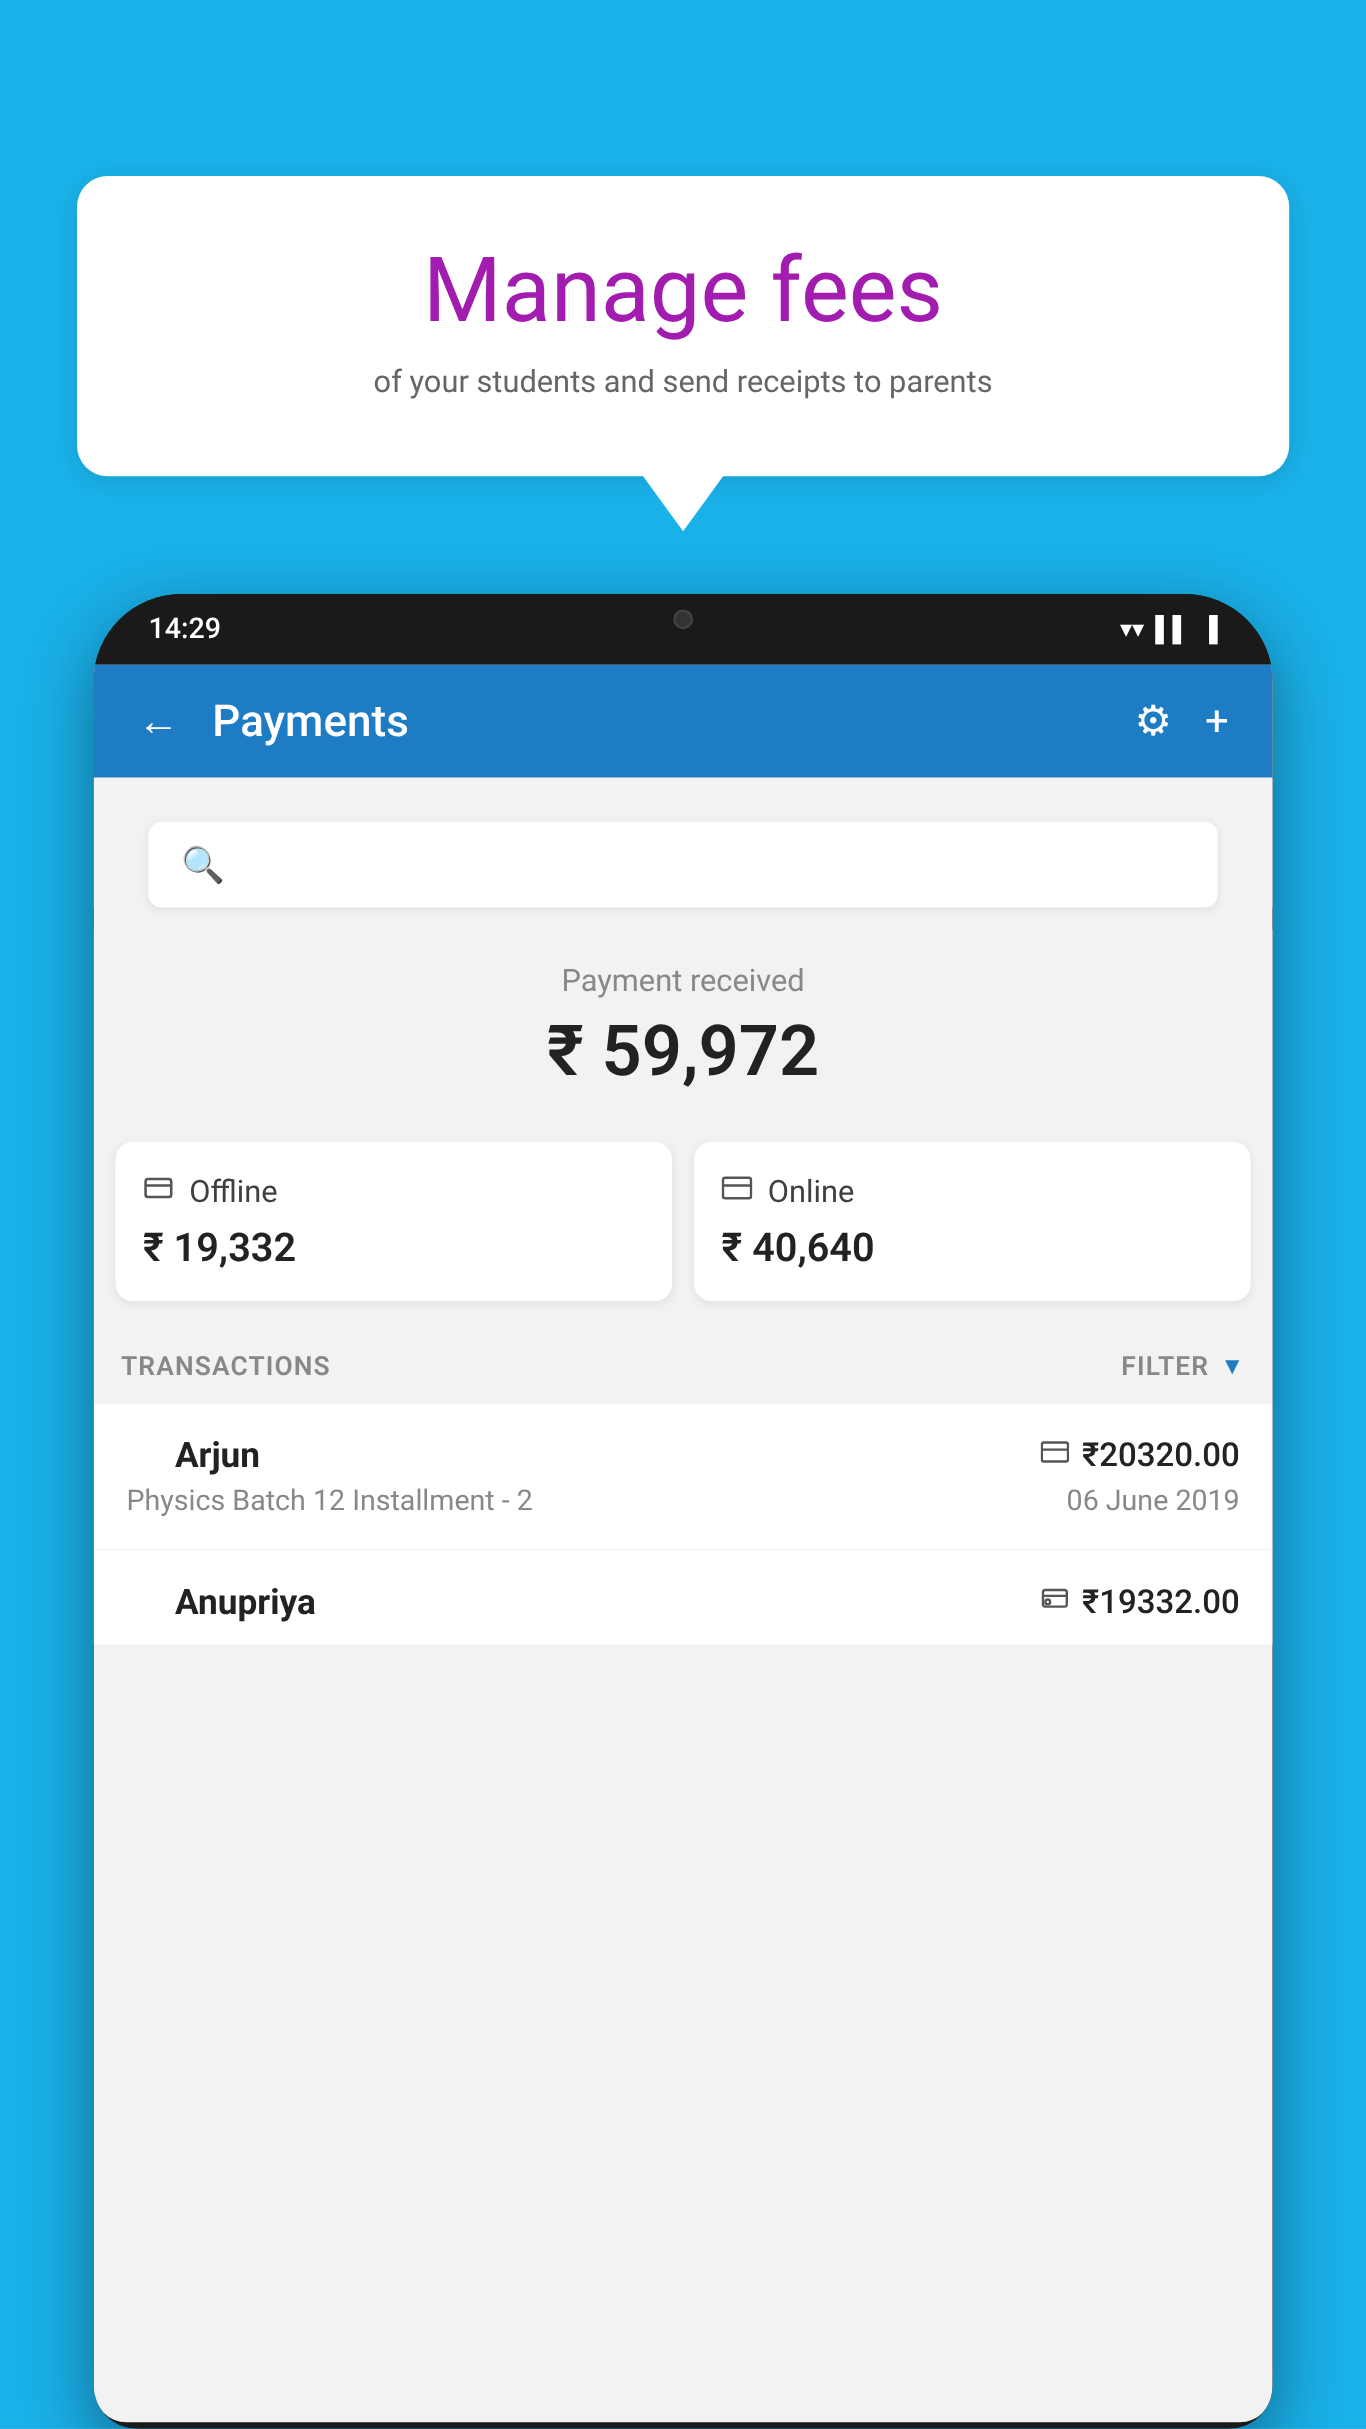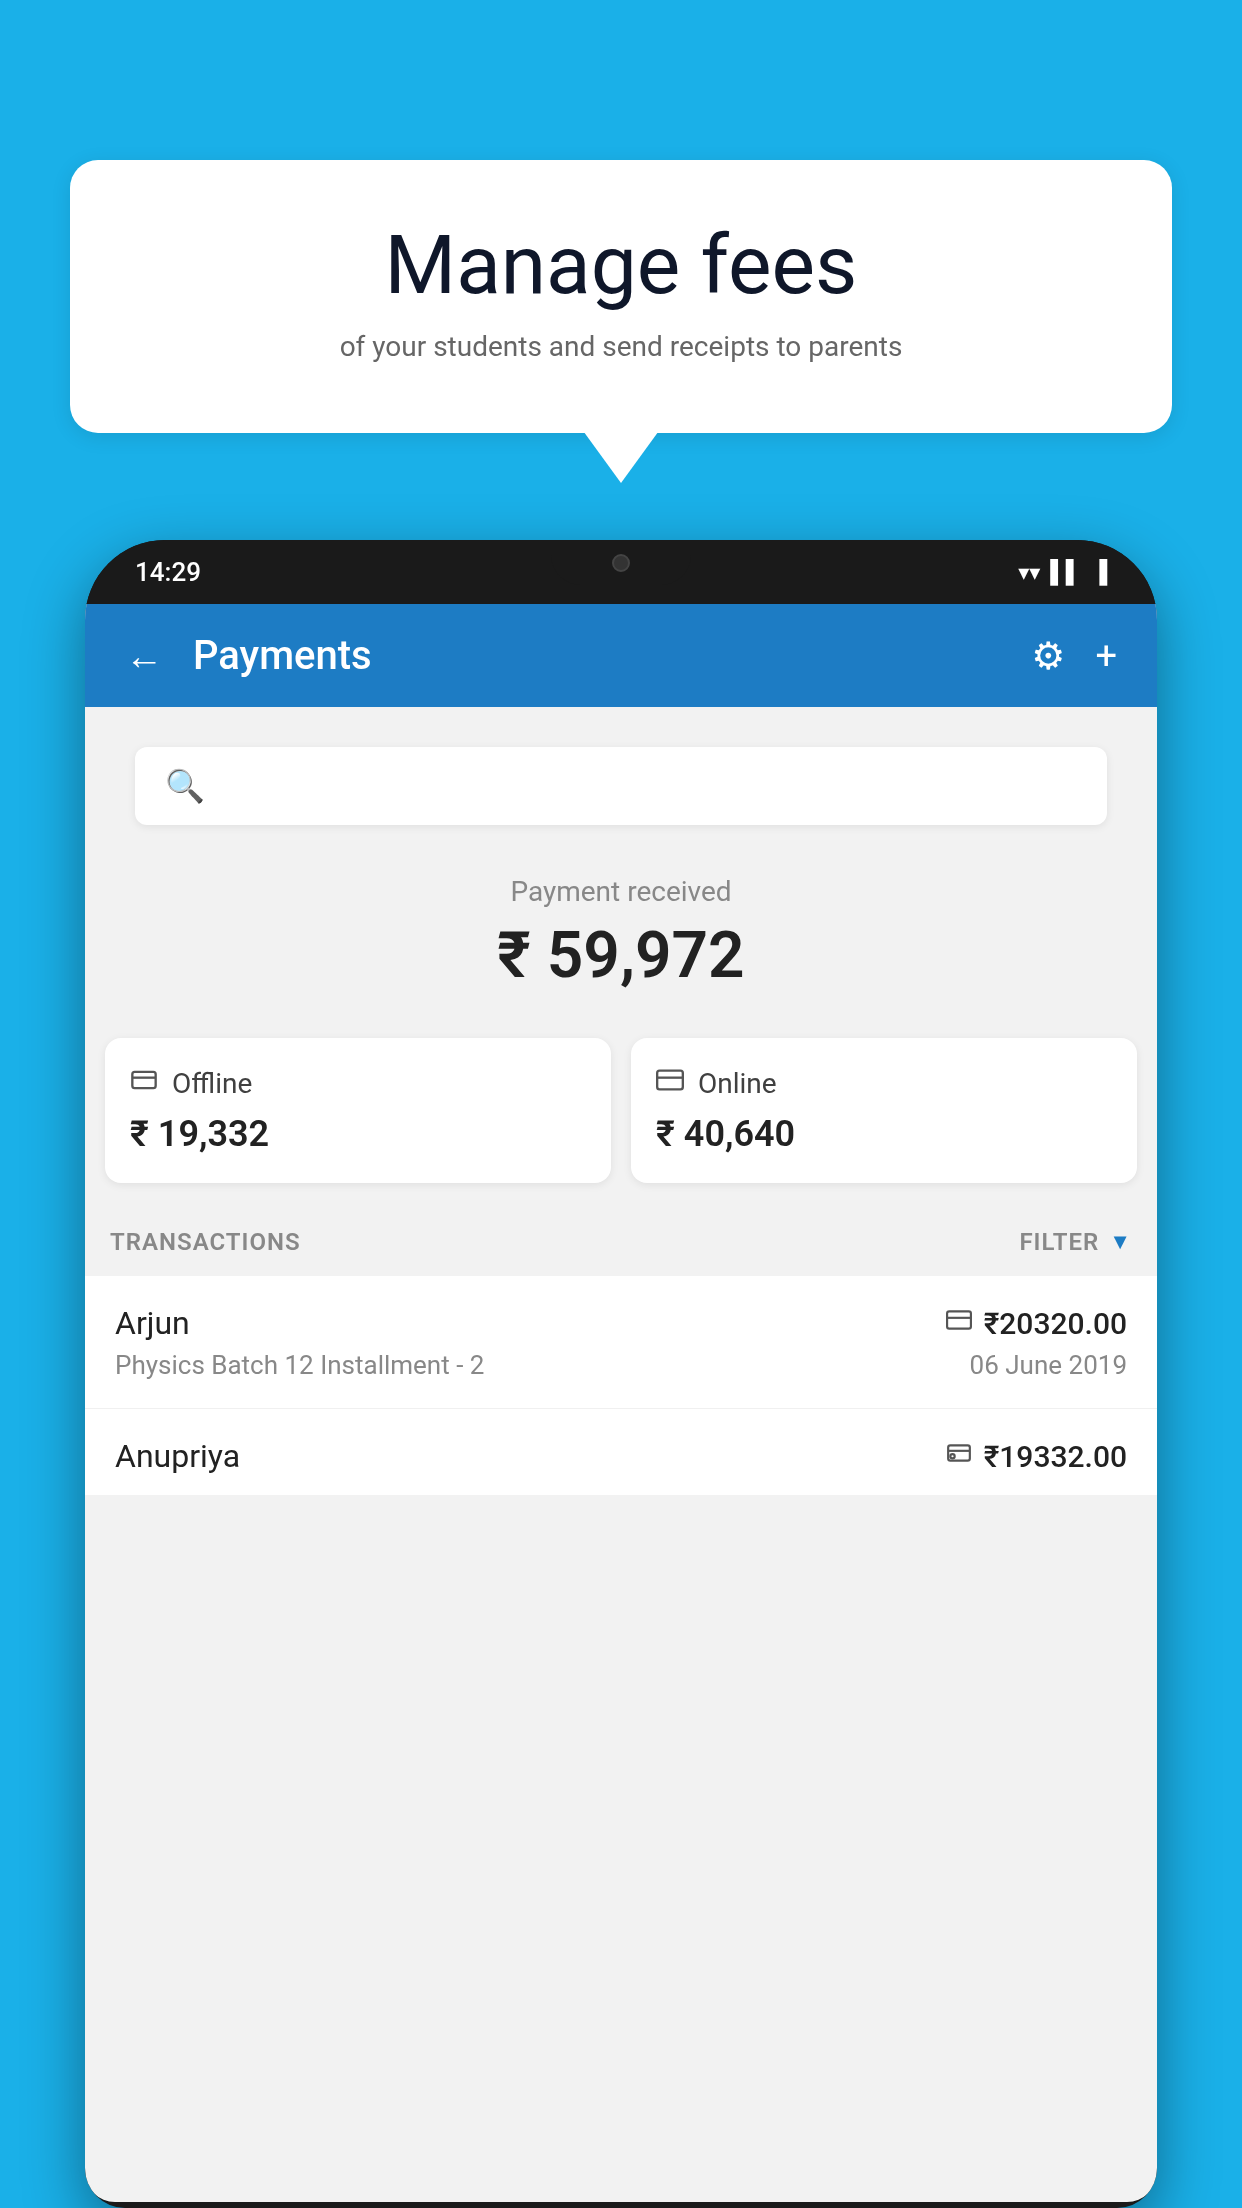--- a/index.html
+++ b/index.html
@@ -34,21 +34,21 @@
       transform: translateX(-50%);
       width: 0;
       height: 0;
       border-left: 40px solid transparent;
       border-right: 40px solid transparent;
       border-top: 55px solid white;
     }
 
     .bubble-title {
       font-size: 82px;
-      color: #0f172a;
+      color: #a21caf;
       font-weight: 400;
       margin-bottom: 20px;
       line-height: 1.1;
     }
 
     .bubble-subtitle {
       font-size: 28px;
       color: #666;
       font-weight: 400;
     }
@@ -318,22 +318,23 @@
 
     .transaction-row1 {
       display: flex;
       justify-content: space-between;
       align-items: center;
       margin-bottom: 8px;
     }
 
     .student-name {
       font-size: 32px;
-      font-weight: 400;
+      font-weight: 700;
       color: #222;
+      margin-left: 44px;
     }
 
     .transaction-amount {
       display: flex;
       align-items: center;
       gap: 12px;
       font-size: 30px;
       color: #222;
       font-weight: 500;
     }

